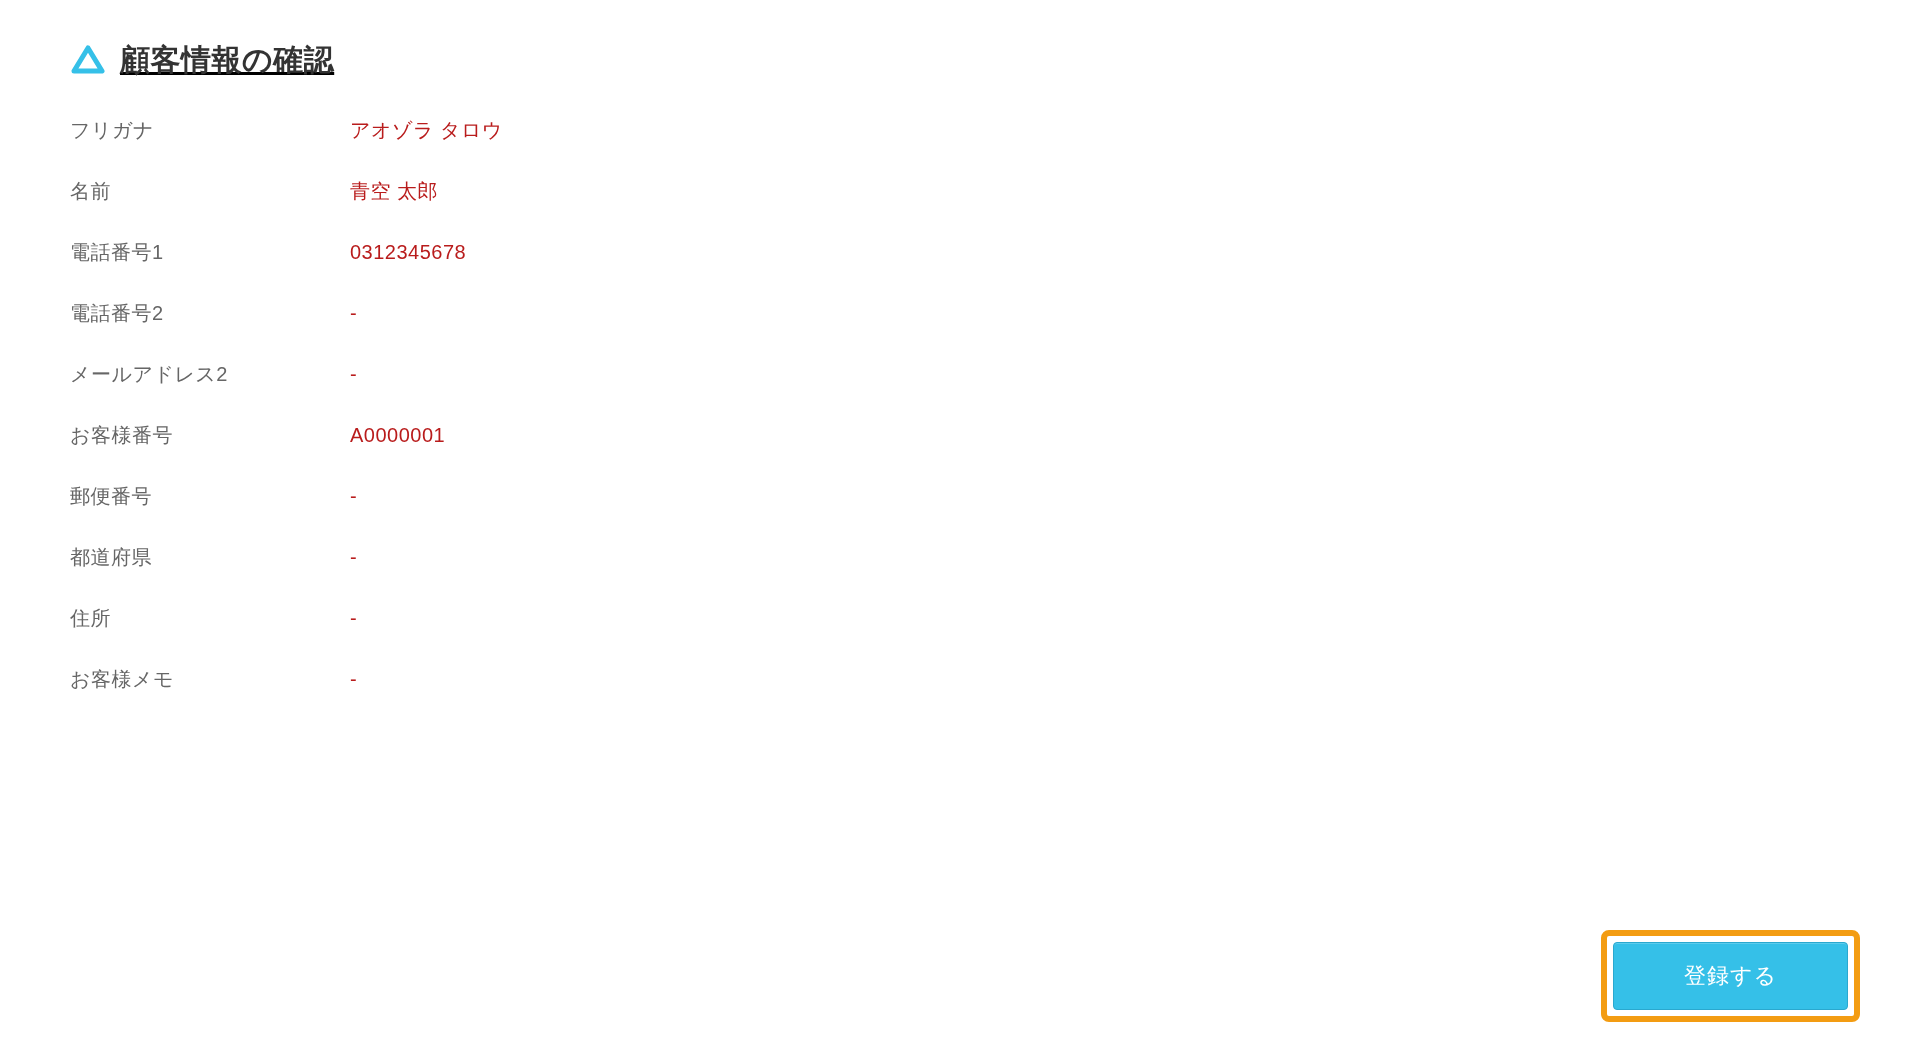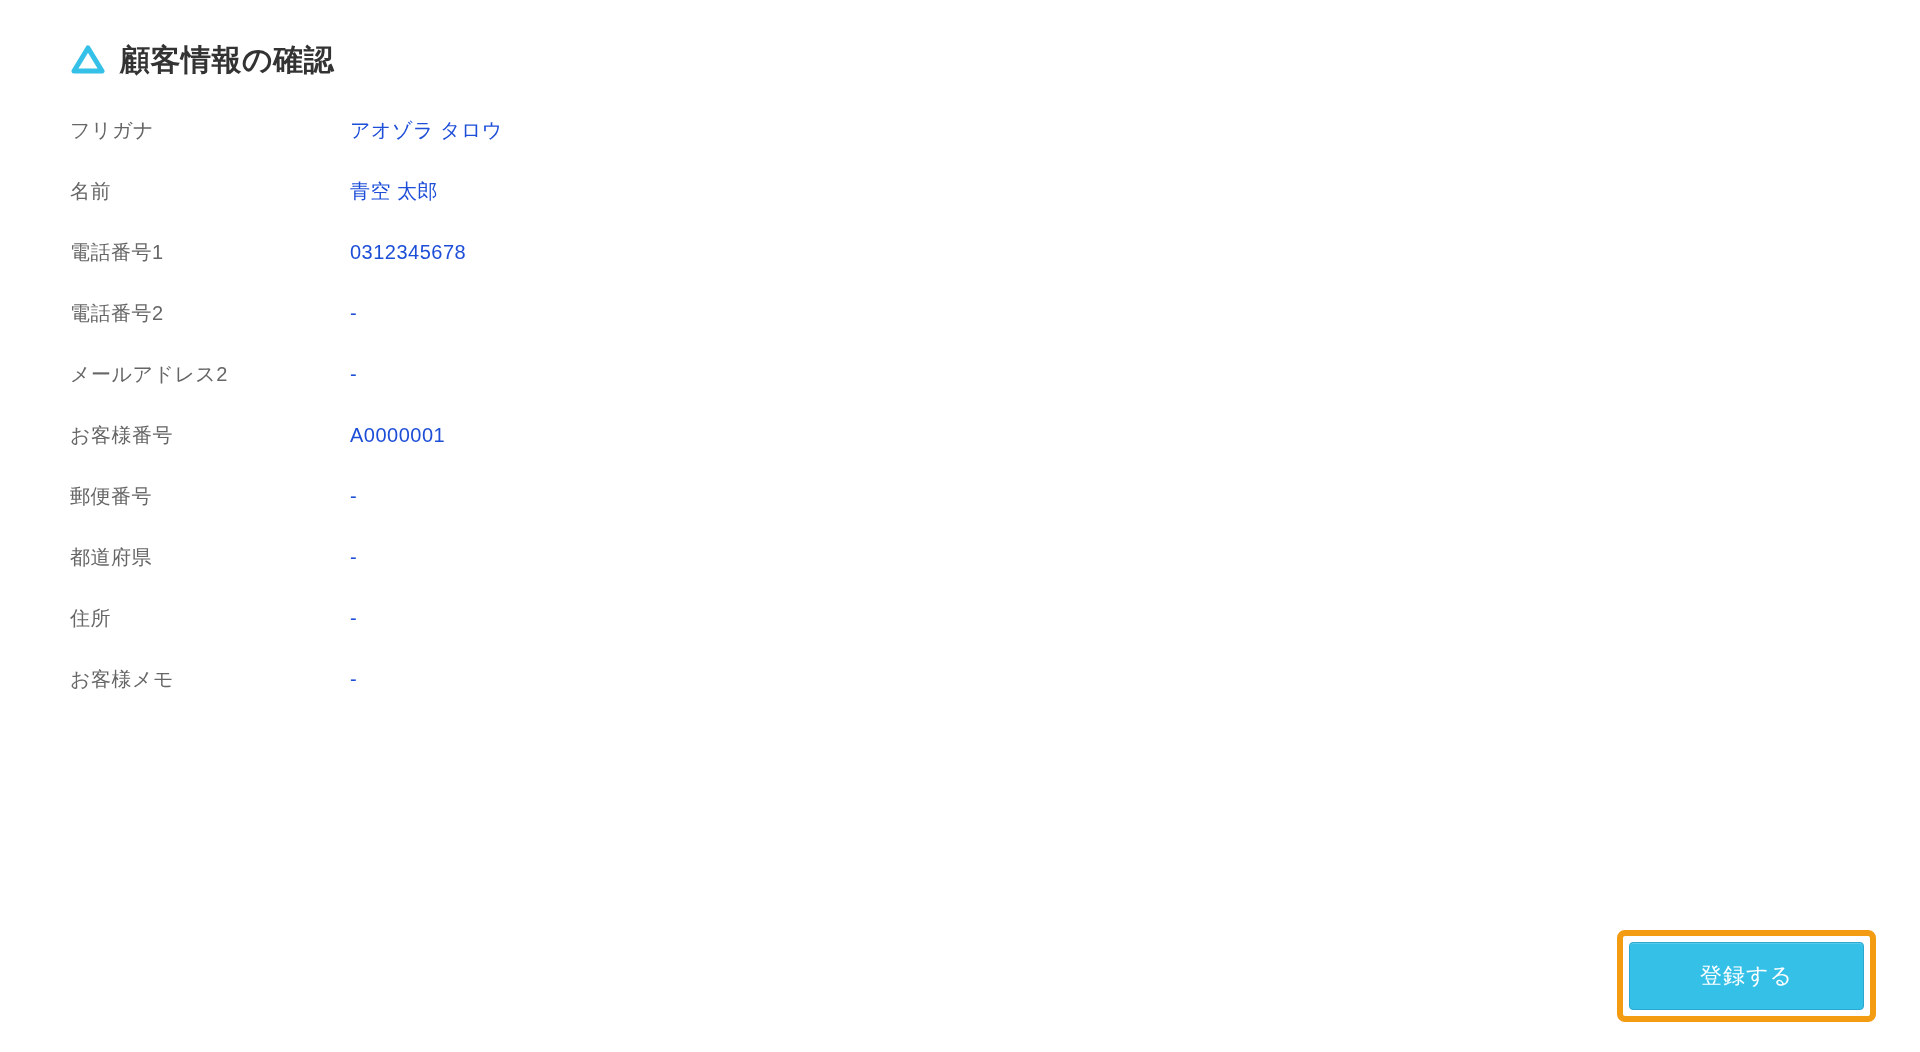--- a/index.html
+++ b/index.html
@@ -11,20 +11,21 @@
       font-family: "Hiragino Sans", "Hiragino Kaku Gothic ProN", Meiryo, sans-serif;
       background: #ffffff;
       width: 1920px;
       height: 1052px;
       position: relative;
     }
     .header {
       display: flex;
       align-items: center;
       padding: 40px 0 0 70px;
+      text-decoration: underline;
     }
     .triangle-icon {
       width: 36px;
       height: 36px;
       margin-right: 14px;
       flex-shrink: 0;
     }
     .page-title {
       font-size: 30px;
       font-weight: bold;
@@ -43,27 +44,27 @@
     .info-label {
       width: 280px;
       text-align: left;
       padding-right: 50px;
       font-size: 20px;
       color: #666666;
       letter-spacing: 0.5px;
     }
     .info-value {
       font-size: 20px;
-      color: #1d4ed8;
+      color: #b91c1c;
       letter-spacing: 0.5px;
     }
     .footer {
       position: absolute;
       bottom: 30px;
-      right: 44px;
+      right: 60px;
     }
     .highlight-box {
       border: 6px solid #f39c12;
       border-radius: 8px;
       padding: 6px;
       display: inline-block;
     }
     .register-button {
       background: #35c0e8;
       color: #ffffff;

